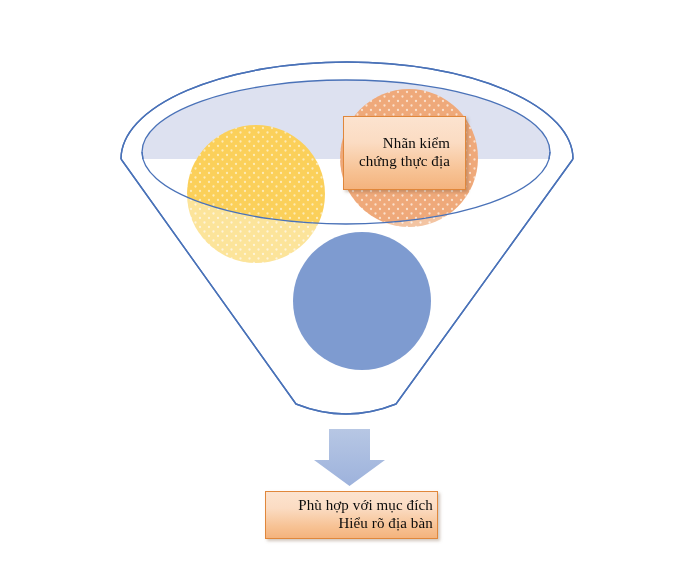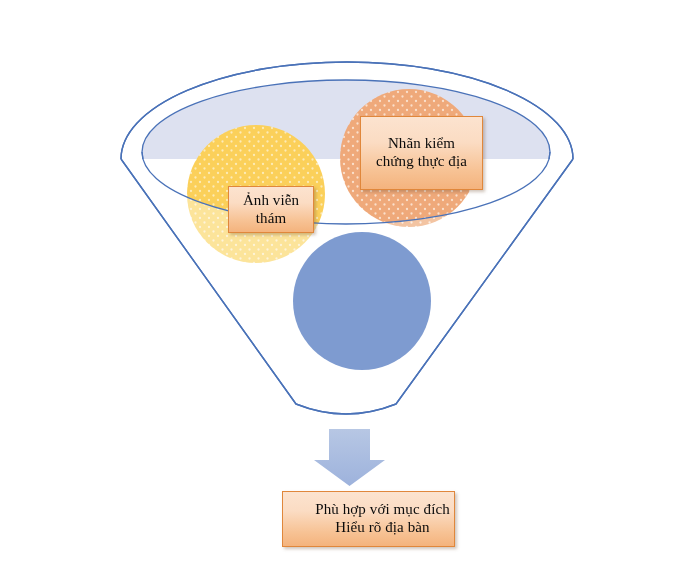--- a/index.html
+++ b/index.html
@@ -30,45 +30,44 @@
   }
   .node-box {
     position: absolute;
     box-sizing: border-box;
     border: 1px solid #E0873B;
     background: linear-gradient(to bottom, #FCE3CF 0%, #FBDCC3 35%, #F7C294 75%, #F4B37D 100%);
     box-shadow: 2px 2px 3px rgba(120,90,60,0.35);
     display: flex;
     align-items: center;
     justify-content: center;
-    text-align: center;
+    text-align: right;
     color: #0b0b0b;
     line-height: 1.18;
     letter-spacing: 0.1px;
     white-space: pre-line;
-    margin-left: 17px;
   }
   #box-remote-sensing {
     left: 211px; top: 186px;
     width: 86px; height: 47px;
     font-size: 15px;
   }
   #box-field-label {
     left: 343px; top: 116px;
     width: 123px; height: 74px;
     font-size: 15px;
   }
   #box-ai {
     left: 303px; top: 274px;
     width: 120px; height: 53px;
     font-size: 15px;
   }
   #box-outcome {
     left: 265px; top: 491px;
-    width: 173px; height: 56px;
+    width: 173px; height: 48px;
     font-size: 15px;
     padding-left: 28px;
   }
 </style>
 </head>
 <body>
 
 <div id="stage">
 
   <svg class="layer" viewBox="0 0 699 573">
@@ -154,22 +153,20 @@
       <path d="M 329,429
                L 370,429
                L 370,460
                L 385,460
                L 349.5,486
                L 314,460
                L 329,460 Z" fill="url(#arrow-grad)" stroke="none"></path>
     </g>
   </svg>
 
-  <div class="node-box" id="box-remote-sensing">Ảnh viễn
-thám</div>
 
   <div class="node-box" id="box-field-label">Nhãn kiểm
 chứng thực địa</div>
 
 
   <div class="node-box" id="box-outcome">Phù hợp với mục đích
 Hiểu rõ địa bàn</div>
 
 </div>
 

